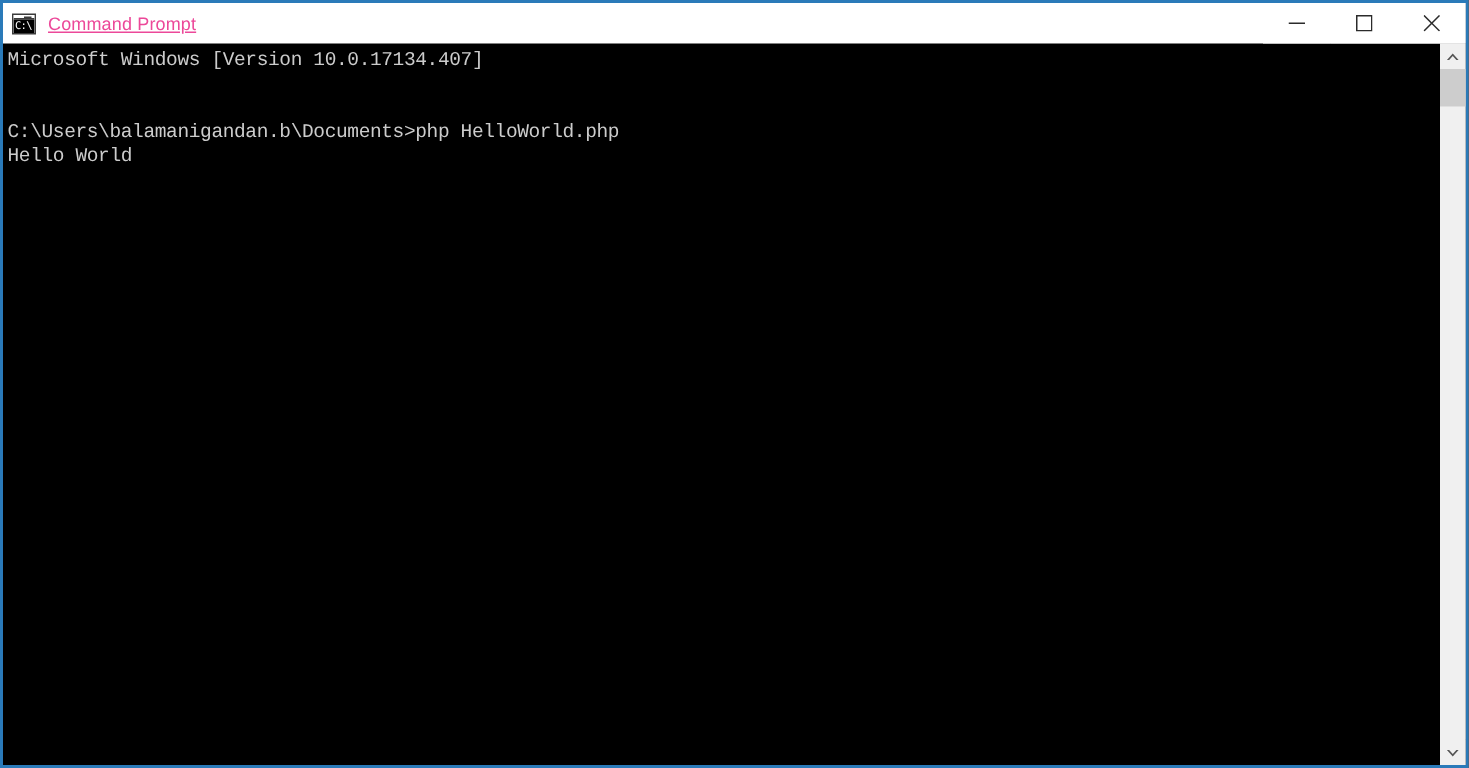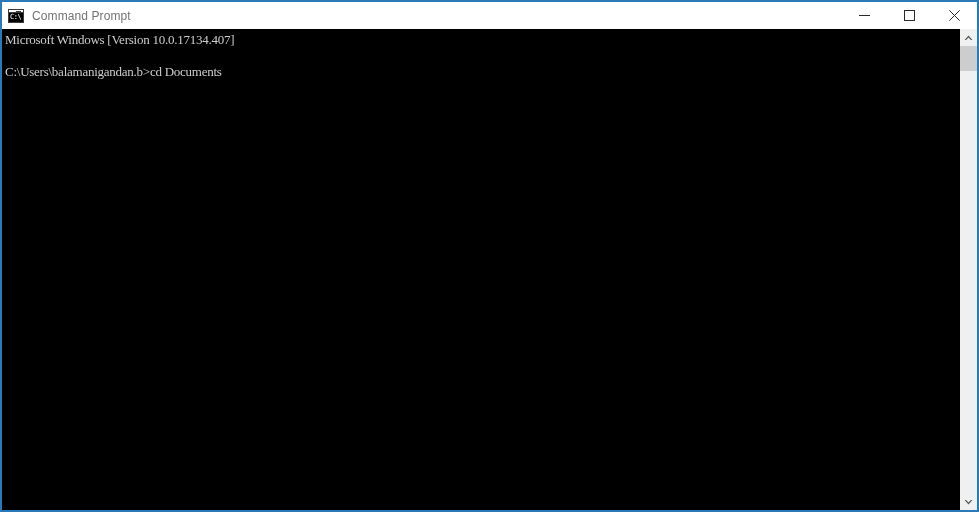--- a/index.html
+++ b/index.html
@@ -78,24 +78,25 @@
   .title-icon .icon-dots {
     position: absolute;
     right: 2px;
     top: 1px;
     width: 5px;
     height: 1px;
     background: #3b3b3b;
   }
   .title-text {
     font-size: 12px;
-    color: #737373;
+    color: #ec4899;
     letter-spacing: 0.1px;
     white-space: nowrap;
     flex: 1 1 auto;
+    text-decoration: underline;
   }
 
   
   .win-controls {
     display: flex;
     height: 27px;
     flex: 0 0 auto;
   }
   .win-btn {
     width: 45px;
@@ -124,21 +125,21 @@
 
   
   .console {
     flex: 1 1 auto;
     background: #000000;
     padding: 3px 0 0 3px;
     box-sizing: border-box;
     overflow: hidden;
   }
   .console-line {
-    font-family: Liberation Serif, serif;
+    font-family: Liberation Mono, monospace;
     font-size: 13px;
     line-height: 16px;
     height: 16px;
     color: #cccccc;
     white-space: pre;
     letter-spacing: -0.25px;
   }
   .console-line.blank { color: transparent; }
 
   
@@ -211,22 +212,23 @@
         </svg>
       </button>
     </div>
   </div>
 
   <div class="client">
 
     <div class="console">
       <div class="console-line">Microsoft Windows [Version 10.0.17134.407]</div>
       <div class="console-line blank"></div>
-      <div class="console-line">C:\Users\balamanigandan.b&gt;cd Documents</div>
       <div class="console-line blank"></div>
+      <div class="console-line">C:\Users\balamanigandan.b\Documents&gt;php HelloWorld.php</div>
+      <div class="console-line">Hello World</div>
     </div>
 
     <div class="scrollbar">
       <div class="sb-btn">
         <svg width="9" height="6" viewBox="0 0 9 6">
           <polygon class="chev" points="4.5,0.6 8.4,5 6.9,5 4.5,2.4 2.1,5 0.6,5"></polygon>
         </svg>
       </div>
       <div class="sb-track">
         <div class="sb-thumb" style="top: 0px; height: 25px; background: rgb(205, 205, 205);"></div>

